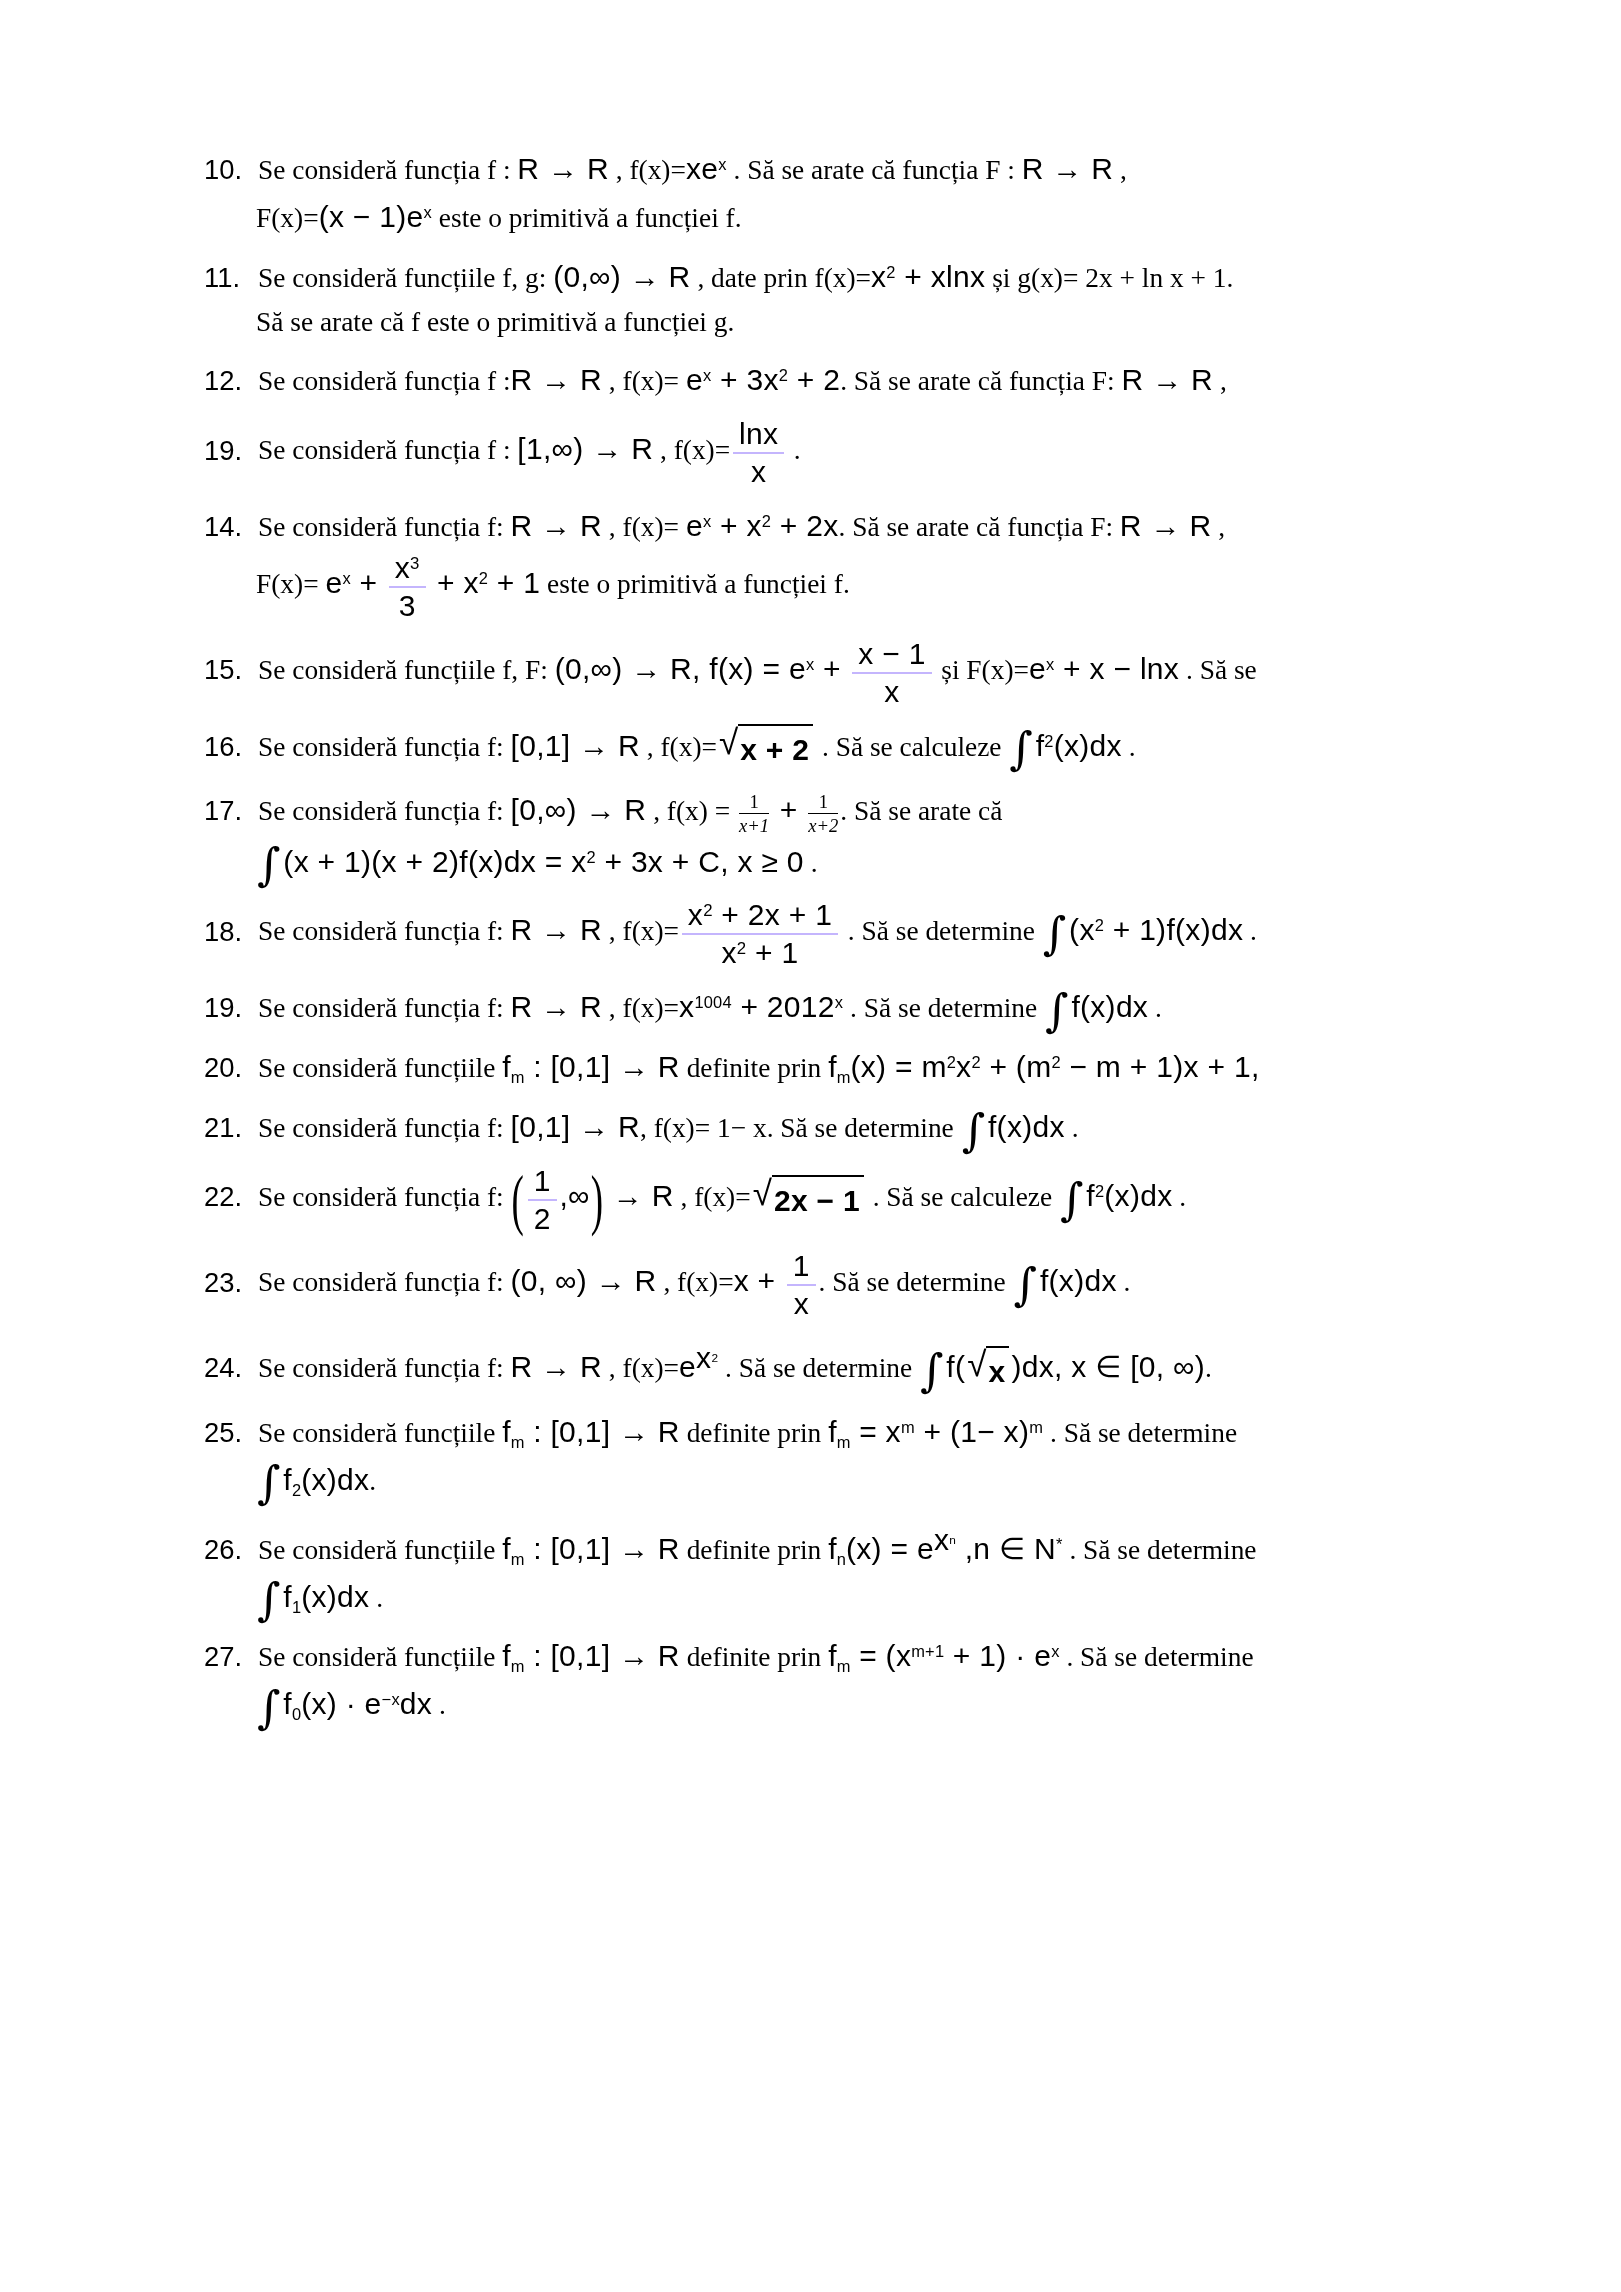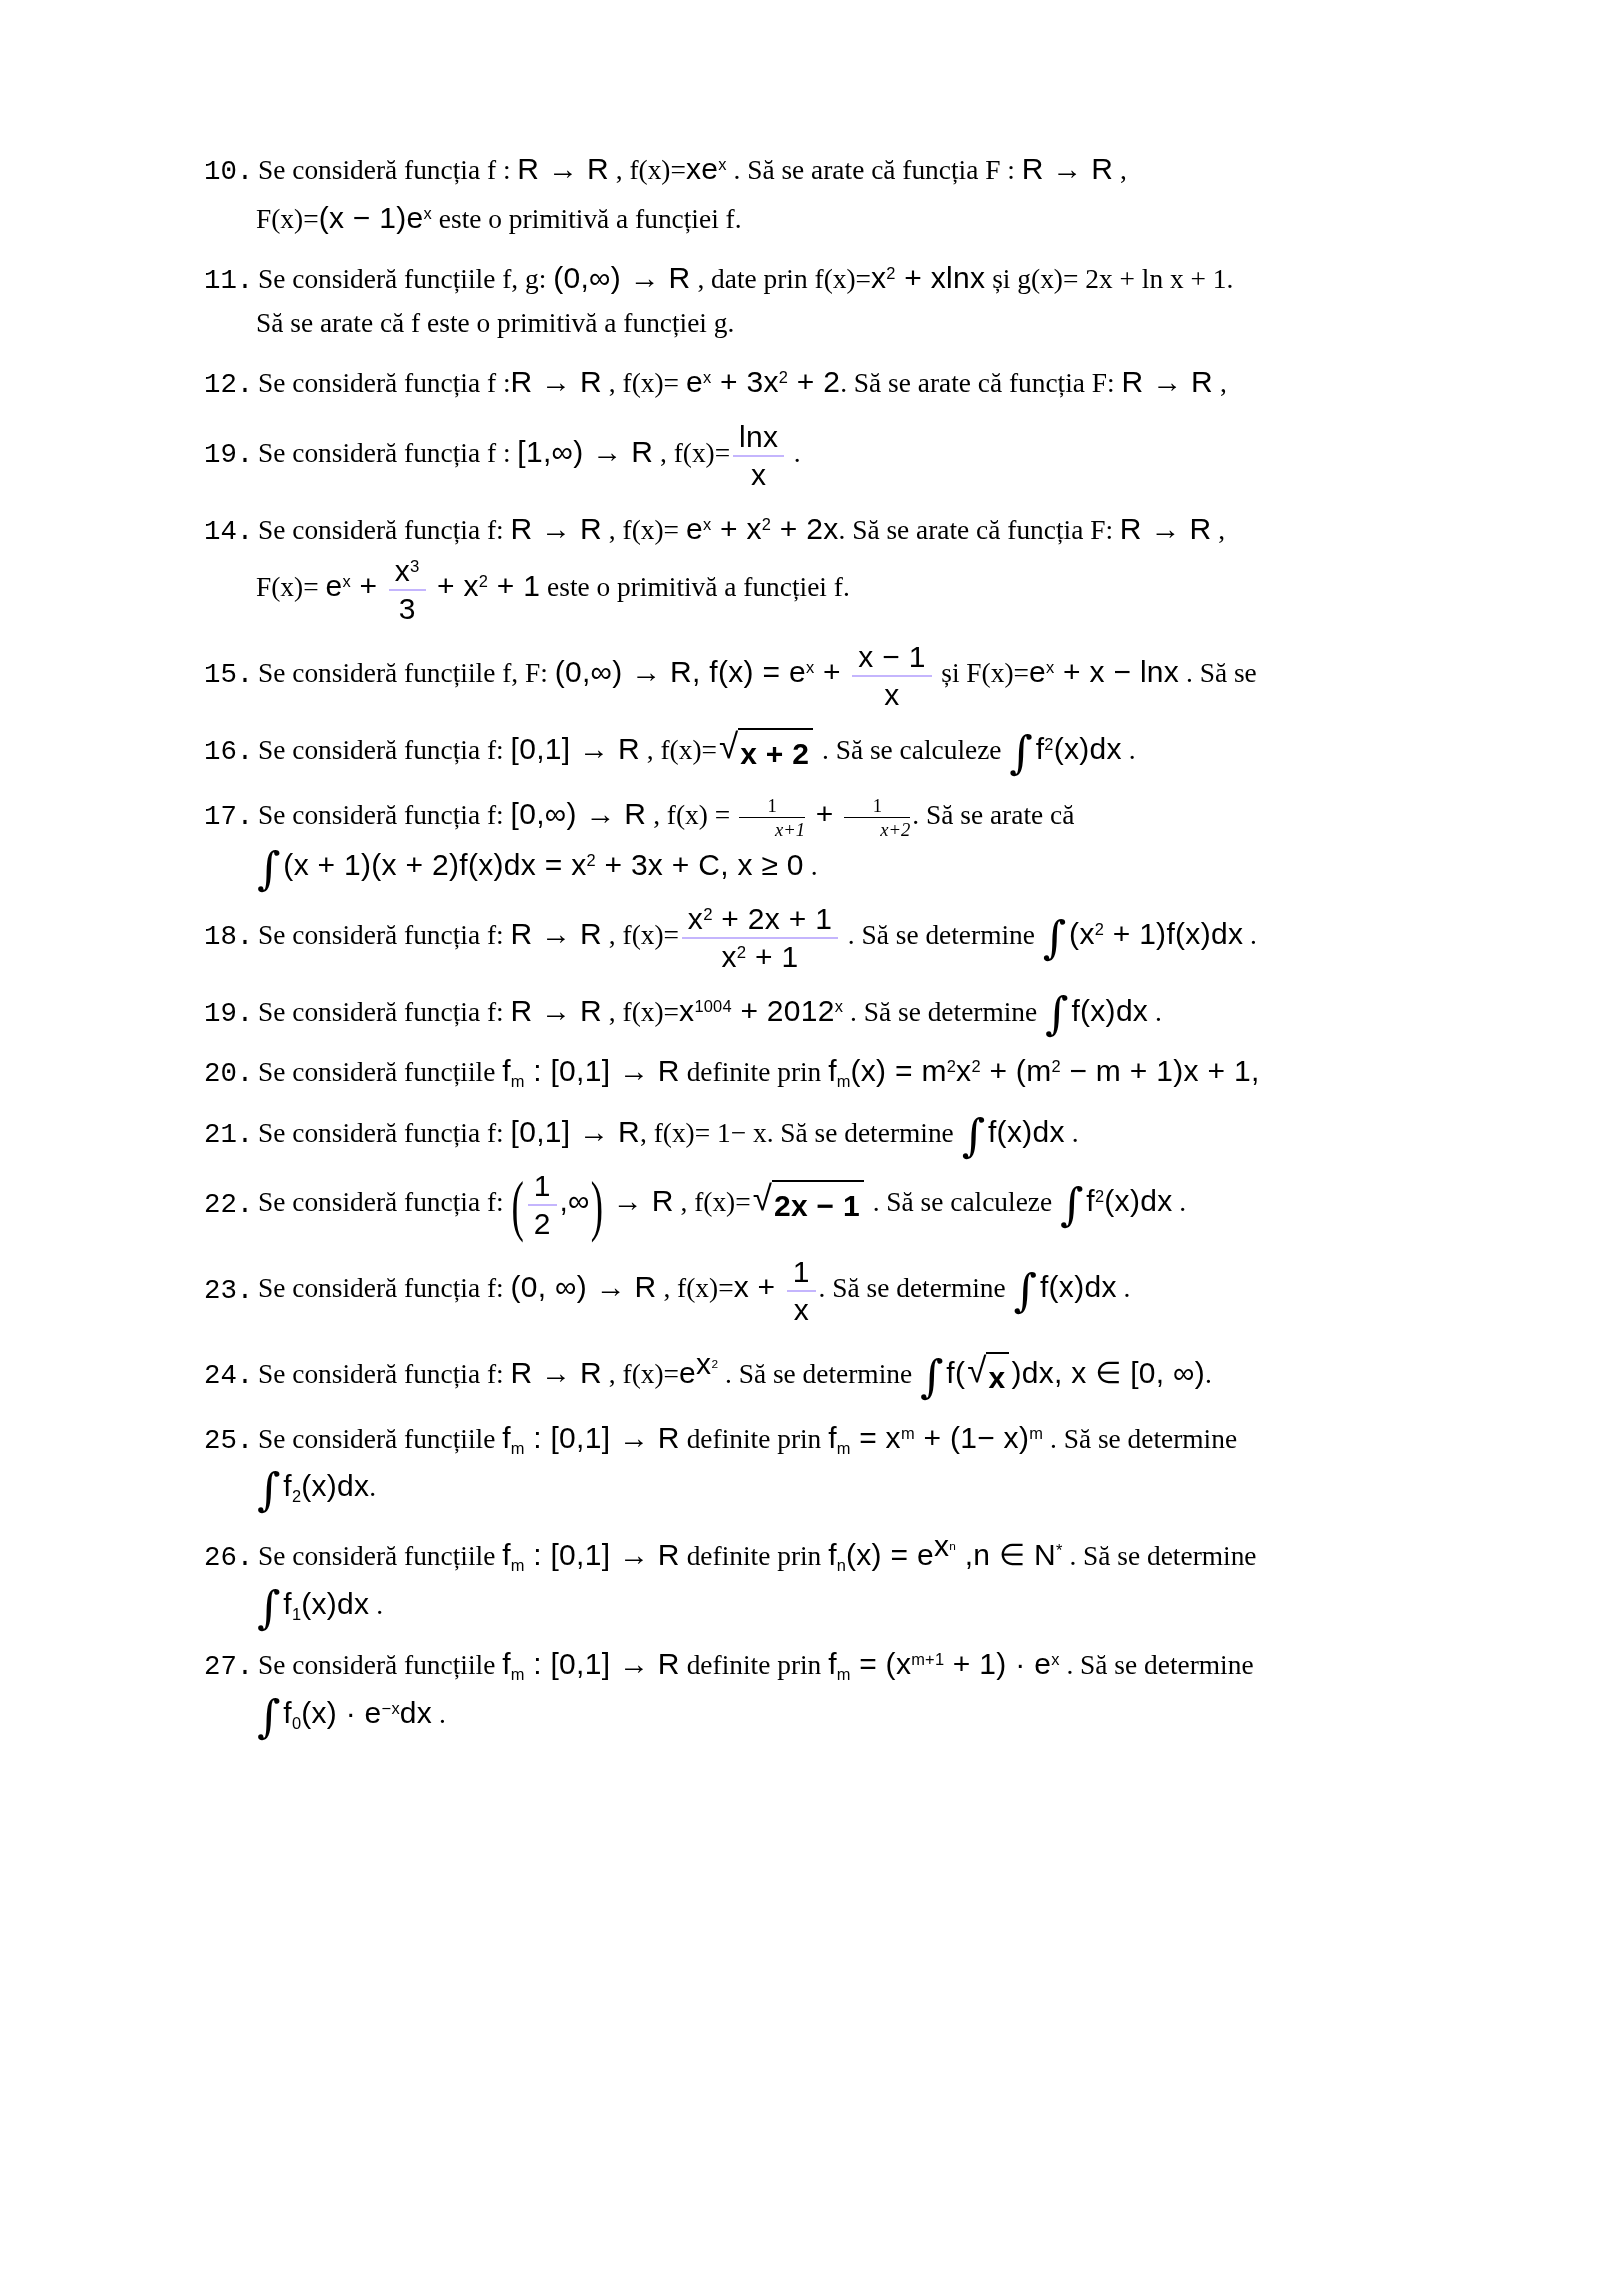--- a/index.html
+++ b/index.html
@@ -20,21 +20,21 @@
     width: 1274px;
     font-family: "Liberation Serif", serif;
     font-size: 27.4px;
   }
   .problem { margin-bottom: 11.8px; }
   .line { line-height: 1.6; }
   .line.cont { padding-left: 52px; }
   .num {
     display: inline-block;
     width: 54px;
-    font-family: Liberation Mono, monospace;
+    font-family: Liberation Sans, sans-serif;
   }
   .txt { font-family: "Liberation Serif", serif; }
   .math {
     font-family: "Liberation Sans", sans-serif;
     font-size: 30px;
     letter-spacing: 0.3px;
   }
   .sup {
     font-family: "Liberation Sans", sans-serif;
     font-size: 0.60em;
@@ -61,21 +61,21 @@
   .sfrac {
     display: inline-block;
     text-align: center;
     vertical-align: middle;
     font-family: "Liberation Serif", serif;
     font-size: 18.6px;
     line-height: 1.25;
     margin: 0 2px;
   }
   .sfn { display: block; border-bottom: 1.5px solid #000; padding: 0 3.9px; }
-  .sfd { display: block; font-style: italic; margin-left: 36px; }
+  .sfd { display: block; font-style: italic; }
   .sqrt {
     display: inline-flex;
     align-items: flex-start;
     vertical-align: middle;
     margin: 0 2px;
   }
   .rad {
     font-family: "DejaVu Sans", sans-serif;
     font-size: 35px;
     line-height: 1.05;

